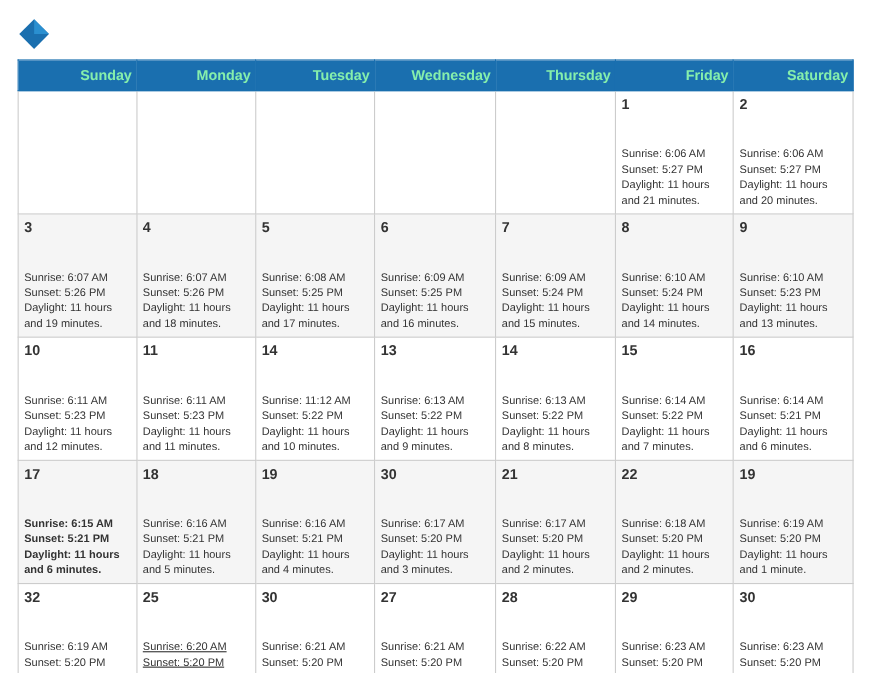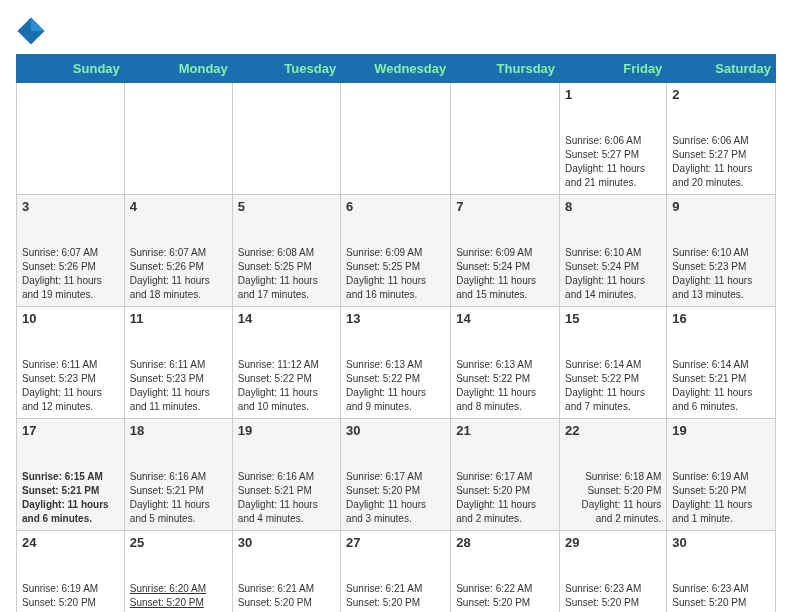--- a/index.html
+++ b/index.html
@@ -262,34 +262,34 @@
 Daylight: 11 hours and 3 minutes.</div>
         </td>
         <td>
           <span class="day-num">21</span>
           <div class="day-info" style="white-space: pre-line;">Sunrise: 6:17 AM
 Sunset: 5:20 PM
 Daylight: 11 hours and 2 minutes.</div>
         </td>
         <td>
           <span class="day-num">22</span>
-          <div class="day-info" style="white-space: pre-line; text-align: right;">Sunrise: 6:18 AM
+          <div class="day-info" style="white-space: pre-line;">Sunrise: 6:18 AM
 Sunset: 5:20 PM
 Daylight: 11 hours and 2 minutes.</div>
         </td>
         <td>
           <span class="day-num">19</span>
           <div class="day-info" style="white-space: pre-line;">Sunrise: 6:19 AM
 Sunset: 5:20 PM
 Daylight: 11 hours and 1 minute.</div>
         </td>
       </tr>
       <tr>
         <td>
-          <span class="day-num">24</span>
+          <span class="day-num">32</span>
           <div class="day-info" style="white-space: pre-line;">Sunrise: 6:19 AM
 Sunset: 5:20 PM
 Daylight: 11 hours and 0 minutes.</div>
         </td>
         <td>
           <span class="day-num">25</span>
           <div class="day-info" style="white-space: pre-line; text-decoration: underline;">Sunrise: 6:20 AM
 Sunset: 5:20 PM
 Daylight: 10 hours and 59 minutes.</div>
         </td>

